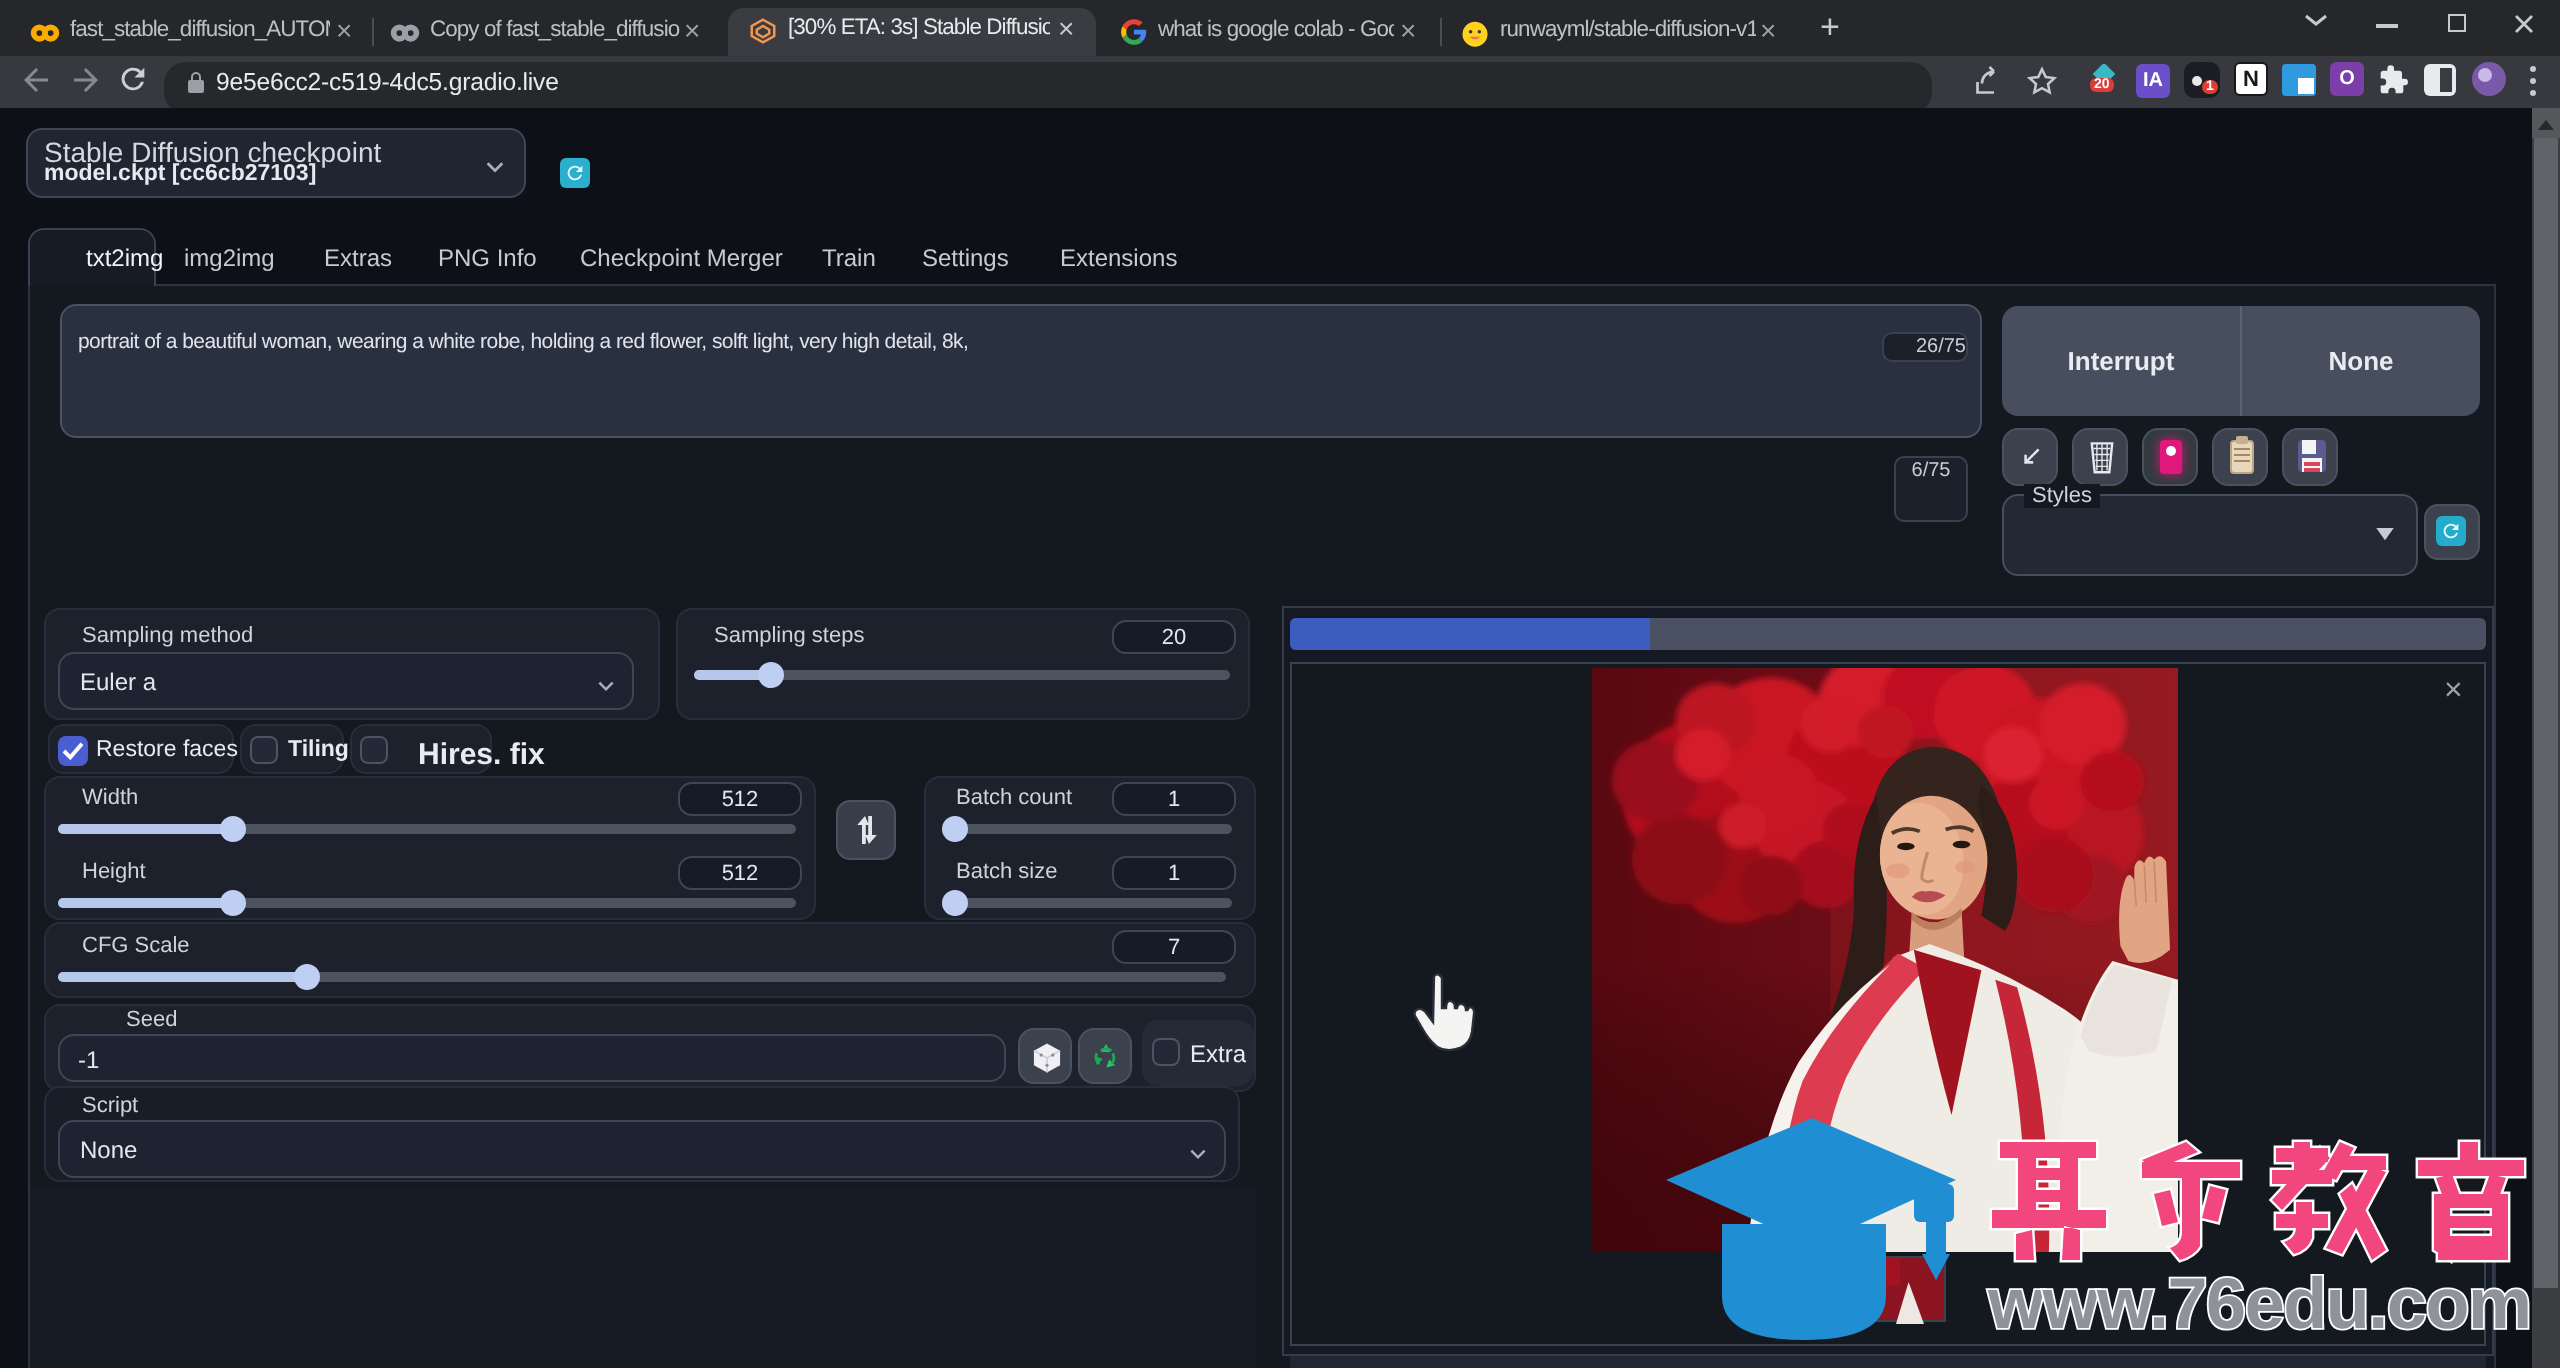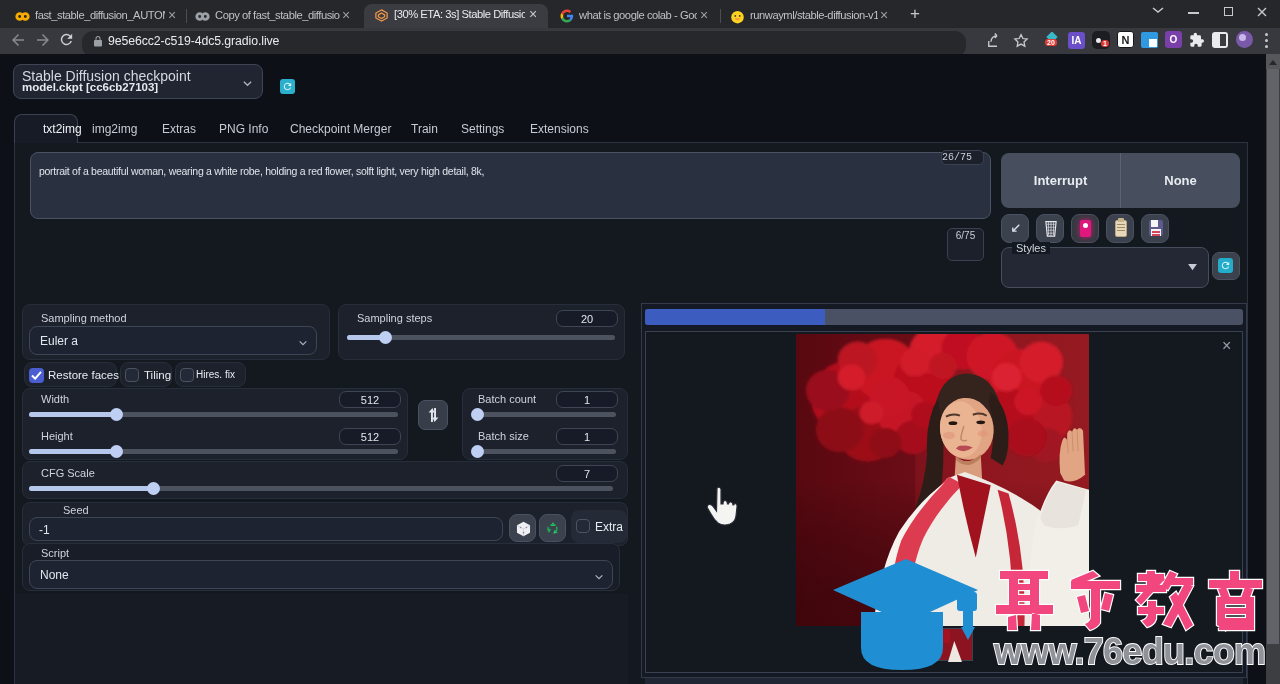--- a/index.html
+++ b/index.html
@@ -191,21 +191,21 @@
     <div class="abs" style="left:290px; top:68px; color:#c6cbd3; font-size:12px;">Checkpoint Merger</div>
     <div class="abs" style="left:411px; top:68px; color:#c6cbd3; font-size:12px;">Train</div>
     <div class="abs" style="left:461px; top:68px; color:#c6cbd3; font-size:12px;">Settings</div>
     <div class="abs" style="left:530px; top:68px; color:#c6cbd3; font-size:12px;">Extensions</div>
 
     <div id="panel"></div>
 
     <div class="input" style="left:30px; top:98px; width:961px; height:67px; background:#293040; border-color:#4a5263;">
       <div class="abs" style="left:8px; top:12px; font-size:10.5px; letter-spacing:-0.28px; color:#dfe3ea;">portrait of a beautiful woman, wearing a white robe, holding a red flower, solft light, very high detail, 8k,</div>
     </div>
-    <div class="abs" style="left:941px; top:96px; width:43px; height:15px; background:#1b202b; border:1px solid #3a4150; border-radius:5px; color:#c9cdd6; font-size:10px; text-align:left; line-height:14px;font-family:Liberation Mono, monospace;">26/75</div>
+    <div class="abs" style="left:941px; top:112px; width:43px; height:15px; background:#1b202b; border:1px solid #3a4150; border-radius:5px; color:#c9cdd6; font-size:10px; text-align:right; line-height:14px;">26/75</div>
 
     <div class="abs" style="left:947px; top:174px; width:37px; height:33px; background:#1b202b; border:1px solid #3a4150; border-radius:5px; color:#c9cdd6; font-size:10px; text-align:center; line-height:14px;">6/75</div>
 
     <div class="abs" style="left:1001px; top:99px; width:239px; height:55px; background:#474e5d; border-radius:8px;">
       <div class="abs" style="left:0; top:0; width:119px; height:55px; color:#e8ebf0; font-size:13px; font-weight:bold; text-align:center; line-height:55px;">Interrupt</div>
       <div class="abs" style="left:119px; top:0; width:1px; height:55px; background:#5c6372;"></div>
       <div class="abs" style="left:120px; top:0; width:119px; height:55px; color:#e8ebf0; font-size:13px; font-weight:bold; text-align:center; line-height:55px;">None</div>
     </div>
 
     <div class="ibtn" style="left:1001px; top:160px;">
@@ -273,25 +273,25 @@
     <div class="blk" style="left:24px; top:308px; width:93px; height:25px; white-space:nowrap;">
       <div class="abs" style="left:4px; top:5px; width:15px; height:15px; background:#4a5ed2; border-radius:4px;">
         <svg class="abs" style="left:2px;top:3px" width="11" height="9" viewBox="0 0 12 10">
             <path fill="none" stroke="#fff" stroke-width="2.2" d="M1 5l3.5 3.5L11 1"></path>
           </svg>
       </div>
       <div class="abs" style="left:23px; top:6px; color:#e8ebf1; font-size:11.5px;">Restore faces</div>
     </div>
     <div class="blk" style="left:120px; top:308px; width:52px; height:25px; white-space:nowrap;">
       <div class="cbx" style="left:4px; top:5px;"></div>
-      <div class="abs" style="left:23px; top:6px; color:#e8ebf1; font-size:11.5px;">Tiling</div>
+      <div class="abs" style="left:23px; top:6px; color:#e8ebf1; font-size:11.5px;font-weight:bold;">Tiling</div>
     </div>
     <div class="blk" style="left:175px; top:308px; width:71px; height:25px; white-space:nowrap;">
       <div class="cbx" style="left:4px; top:5px;"></div>
-      <div class="abs" style="left:20px; top:6px; color:#e8ebf1; font-size:10px;">Hires. fix</div>
+      <div class="abs" style="left:33px; top:6px; color:#e8ebf1; font-size:15px;font-weight:bold;">Hires. fix</div>
     </div>
 
     <div class="blk" style="left:22px; top:334px; width:386px; height:72px;">
       <div class="lbl" style="left:18px; top:4px;">Width</div>
       <div class="numbox" style="left:316px; top:2px; width:62px; height:17px; line-height:16px;">512</div>
       <div class="track" style="left:6px; top:23px; width:369px;"></div>
       <div class="fill" style="left:6px; top:23px; width:87px;"></div>
       <div class="knob" style="left:87px; top:19px;"></div>
       <div class="lbl" style="left:18px; top:41px;">Height</div>
       <div class="numbox" style="left:316px; top:39px; width:62px; height:17px; line-height:16px;">512</div>

